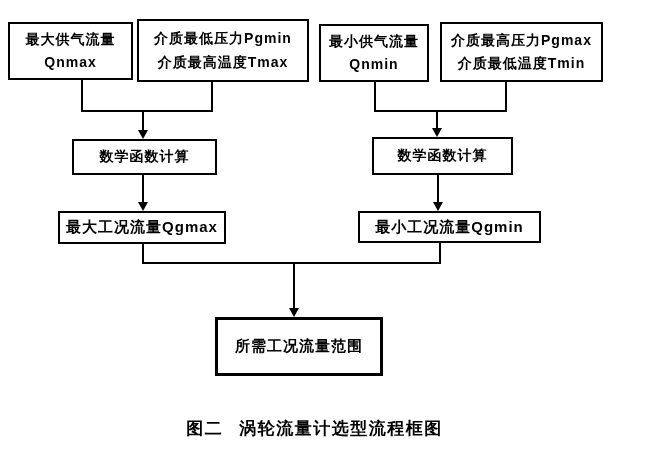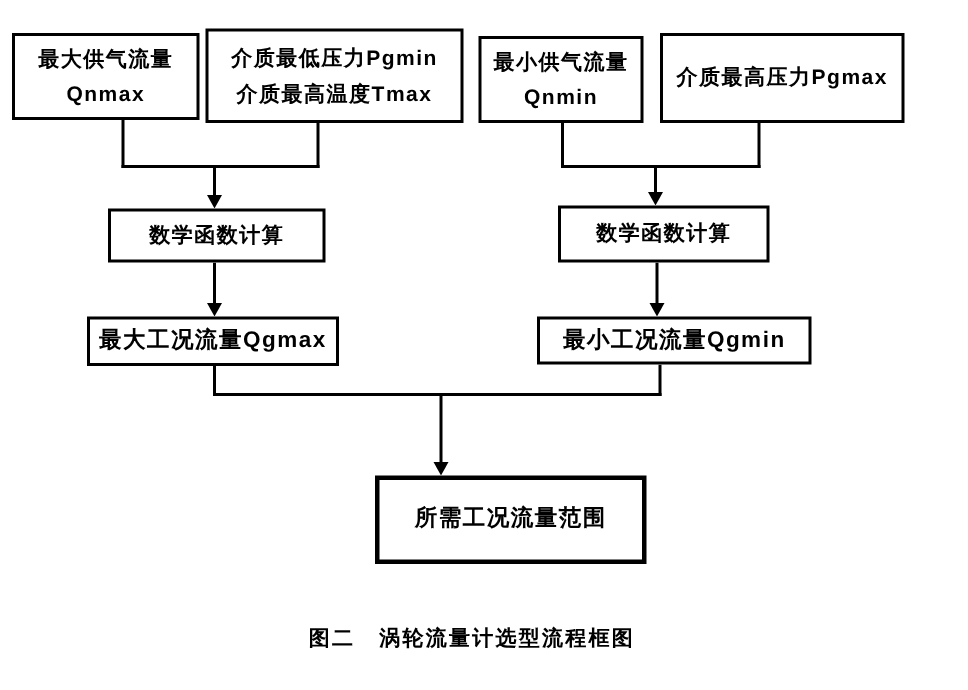--- a/index.html
+++ b/index.html
@@ -31,21 +31,21 @@
     text-align: center;
     font-weight: bold;
     letter-spacing: 1px;
   }
   .box .ln { line-height: 1.65; white-space: nowrap; }
   .fs14 { font-size: 14px; }
   .fs15 { font-size: 15px; }
   .box.result { border-width: 3px; }
   .caption {
     position: absolute;
-    font-size: 14px;
+    font-size: 17px;
     font-weight: bold;
     letter-spacing: 1.5px;
     white-space: nowrap;
     transform: translateX(-50%);
     padding-left: 15px;
   }
   .caption .gap { display: inline-block; width: 16px; }
 </style>
 </head>
 <body>
@@ -88,39 +88,40 @@
     <div class="ln">介质最高温度Tmax</div>
   </div>
 
   <div class="box fs14" style="left:319px; top:24px; width:110px; height:58px;">
     <div class="ln">最小供气流量</div>
     <div class="ln">Qnmin</div>
   </div>
 
   <div class="box fs14" style="left:440px; top:22px; width:163px; height:60px;">
     <div class="ln">介质最高压力Pgmax</div>
+    <div class="ln">介质最低温度Tmin</div>
   </div>
 
   <div class="box fs14" style="left:72px; top:139px; width:145px; height:36px;">
     <div class="ln">数学函数计算</div>
   </div>
 
   <div class="box fs14" style="left:372px; top:137px; width:141px; height:38px;">
     <div class="ln">数学函数计算</div>
   </div>
 
   <div class="box fs15" style="left:58px; top:211px; width:168px; height:33px;">
     <div class="ln">最大工况流量Qgmax</div>
   </div>
 
   <div class="box fs15" style="left:358px; top:211px; width:183px; height:32px;">
     <div class="ln">最小工况流量Qgmin</div>
   </div>
 
-  <div class="box result fs15" style="left:215px; top:317px; width:181px; height:59px;margin-left:35px;">
+  <div class="box result fs15" style="left:215px; top:317px; width:168px; height:59px;">
     <div class="ln">所需工况流量范围</div>
   </div>
 
   <div class="caption" style="left:307px; top:417px;">
     <span>图二</span><span class="gap"></span><span>涡轮流量计选型流程框图</span>
   </div>
 
 </div>
 
 </body></html>

